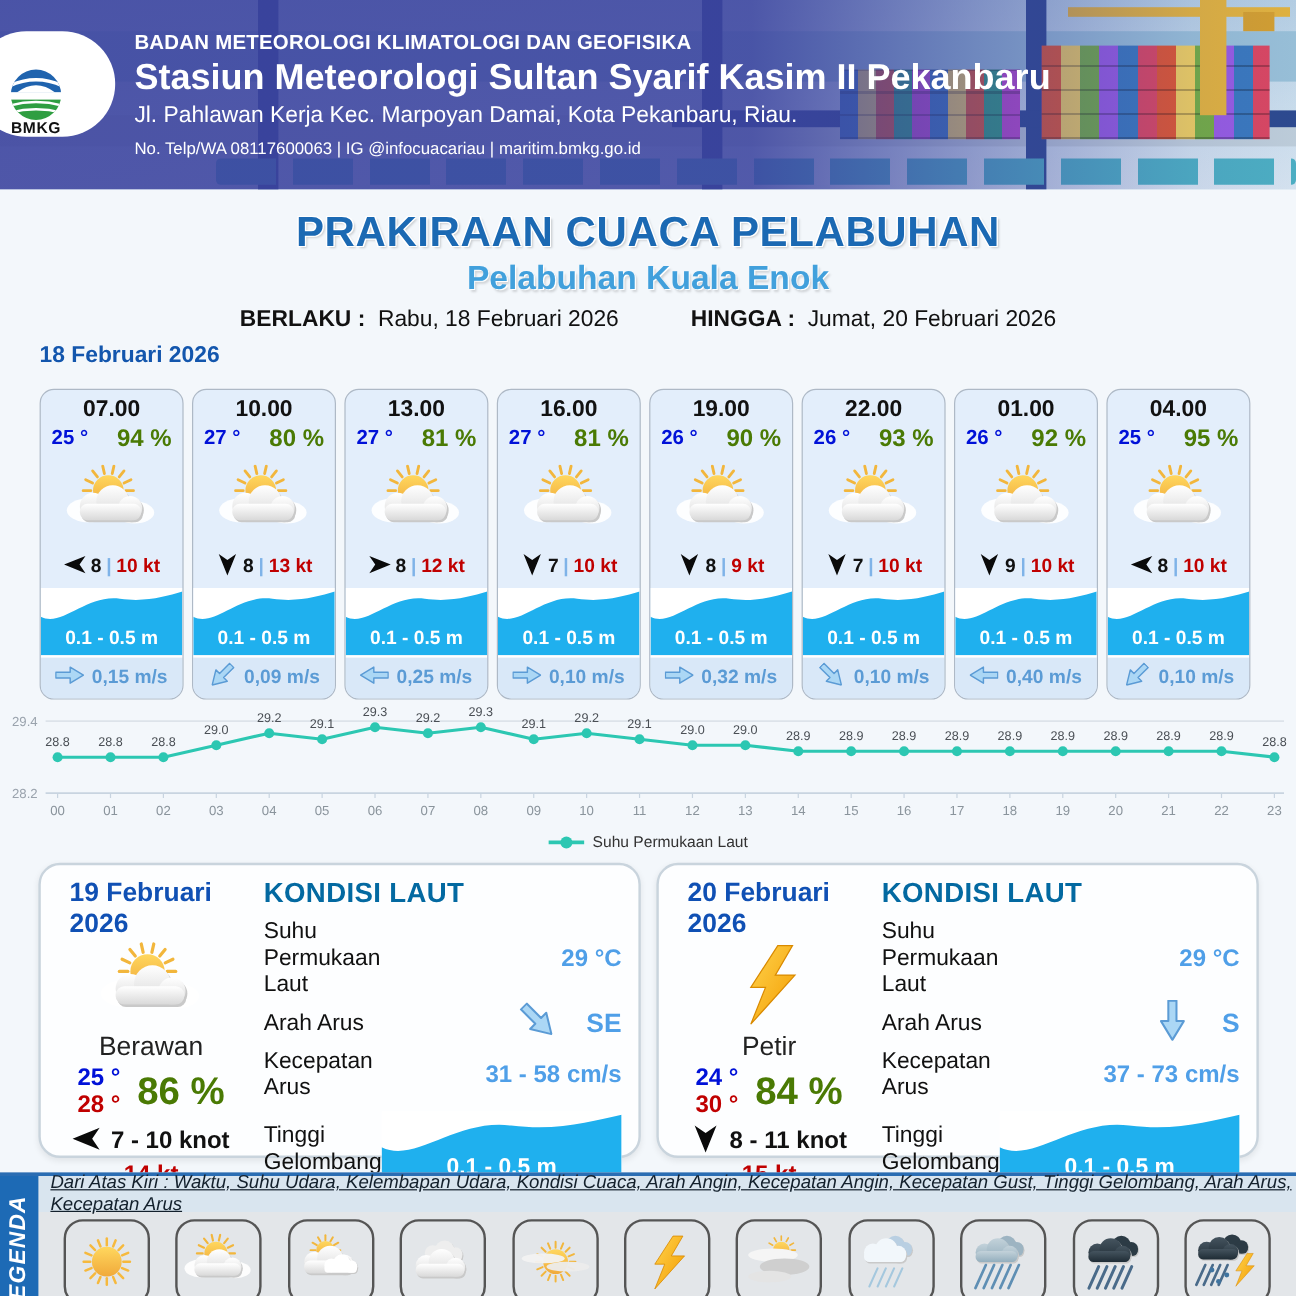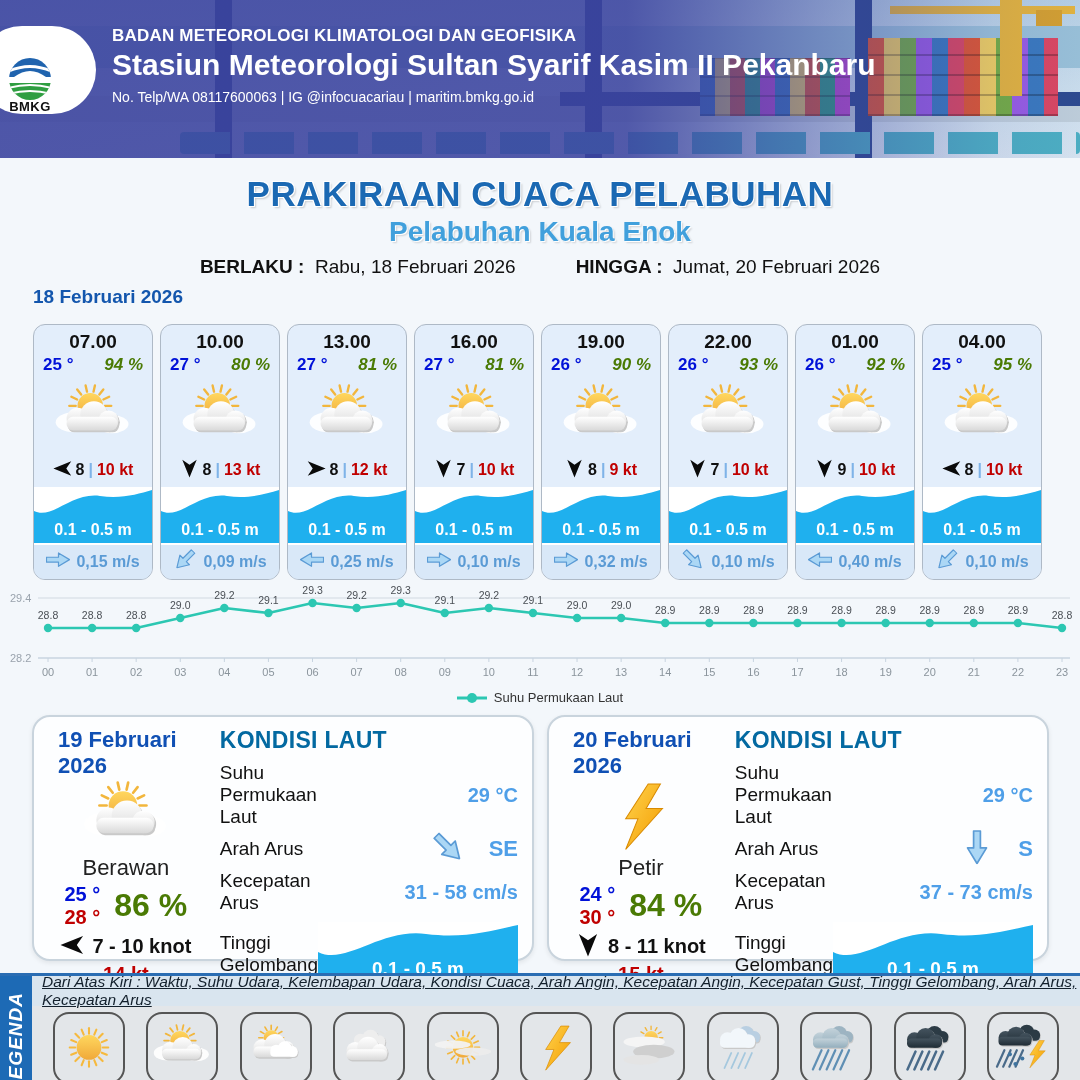--- a/index.html
+++ b/index.html
@@ -49,21 +49,21 @@
   .validity b { font-weight:bold; }
   .forecast-date { margin:8px 0 16px 33px; font-size:19px; font-weight:bold; color:#1356ad; }
 
   
   .cards-row { display:flex; gap:7px; margin:0 33px; }
   .fcard { width:120px; background:#e3eefb; border:1.5px solid #aeb9c6; border-radius:12px;
     overflow:hidden; display:flex; flex-direction:column; }
   .fc-time { text-align:center; font-size:19px; font-weight:bold; color:#111; margin-top:6px; }
   .fc-th { display:flex; justify-content:space-between; padding:0 9px; margin-top:2px; }
   .fc-temp { font-size:17px; font-weight:bold; color:#0011d8; }
-  .fc-hum { font-size:17px; font-weight:bold; color:#4a7a04;font-style:italic; }
+  .fc-hum { font-size:20px; font-weight:bold; color:#4a7a04; }
   .fc-icon { display:flex; justify-content:center; margin:4px 0 2px; height:74px; align-items:center; }
   .fc-wind { display:flex; align-items:center; justify-content:center; gap:4px; height:30px; }
   .fc-ws { font-size:16px; font-weight:bold; color:#111; }
   .fc-sep { color:#7fb3e8; font-size:16px; font-weight:bold; }
   .fc-gust { font-size:16px; font-weight:bold; color:#c00000; }
   .fc-wave { position:relative; height:56px; background:#fff; margin-top:2px; }
   .fc-wave svg { position:absolute; left:0; top:0; }
   .fc-wave-txt { position:absolute; left:0; right:0; bottom:4px; text-align:center;
     font-size:16px; font-weight:bold; color:#fff; }
   .fc-cur { display:flex; align-items:center; justify-content:center; gap:6px; height:36px;
@@ -175,20 +175,21 @@
         <path d="M0 30 Q22 24 44 30 L44 32 Q22 26 0 32 Z" fill="#fff"></path>
         <path d="M0 36 Q22 30 44 36 L44 38 Q22 32 0 38 Z" fill="#fff"></path>
       </g>
     </svg>
     <div class="logo-text">BMKG</div>
   </div>
 
   <div class="header-text">
     <div class="ht-agency">BADAN METEOROLOGI KLIMATOLOGI DAN GEOFISIKA</div>
     <div class="ht-station">Stasiun Meteorologi Sultan Syarif Kasim II Pekanbaru</div>
+    <div class="ht-address">Jl. Pahlawan Kerja Kec. Marpoyan Damai, Kota Pekanbaru, Riau.</div>
     <div class="ht-contact">No. Telp/WA 08117600063 | IG @infocuacariau | maritim.bmkg.go.id</div>
   </div>
 </div>
 
 <div class="title-main">PRAKIRAAN CUACA PELABUHAN</div>
 <div class="title-port">Pelabuhan Kuala Enok</div>
 <div class="validity">
   <div><b>BERLAKU :</b>&nbsp;&nbsp;<span>Rabu, 18 Februari 2026</span></div>
   <div><b>HINGGA :</b>&nbsp;&nbsp;<span>Jumat, 20 Februari 2026</span></div>
 </div>

